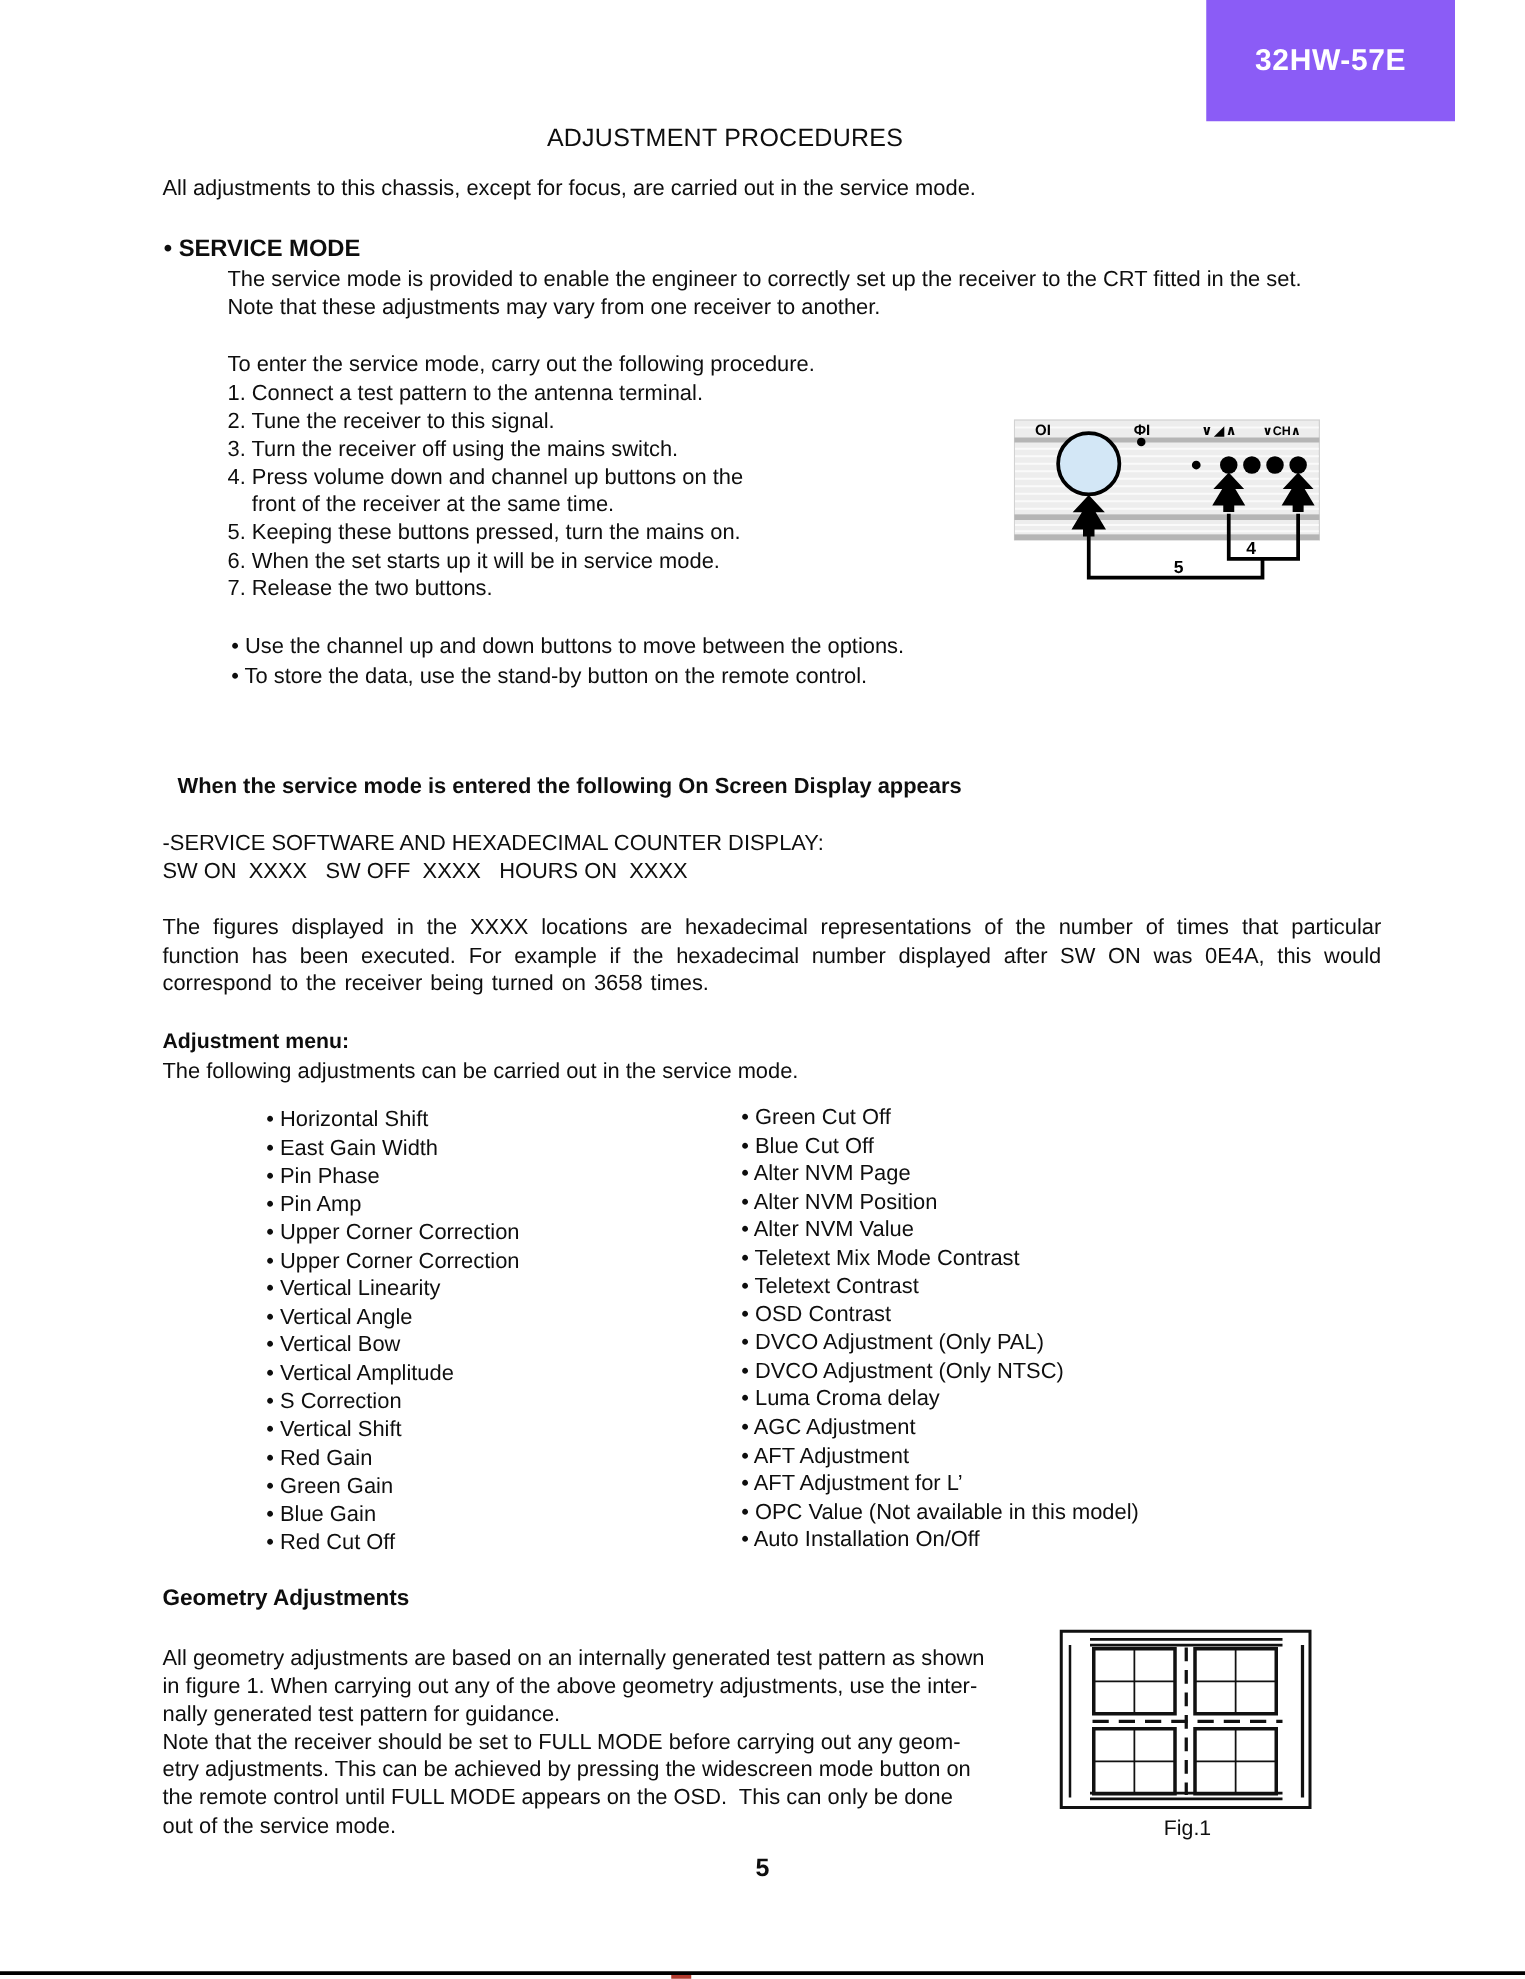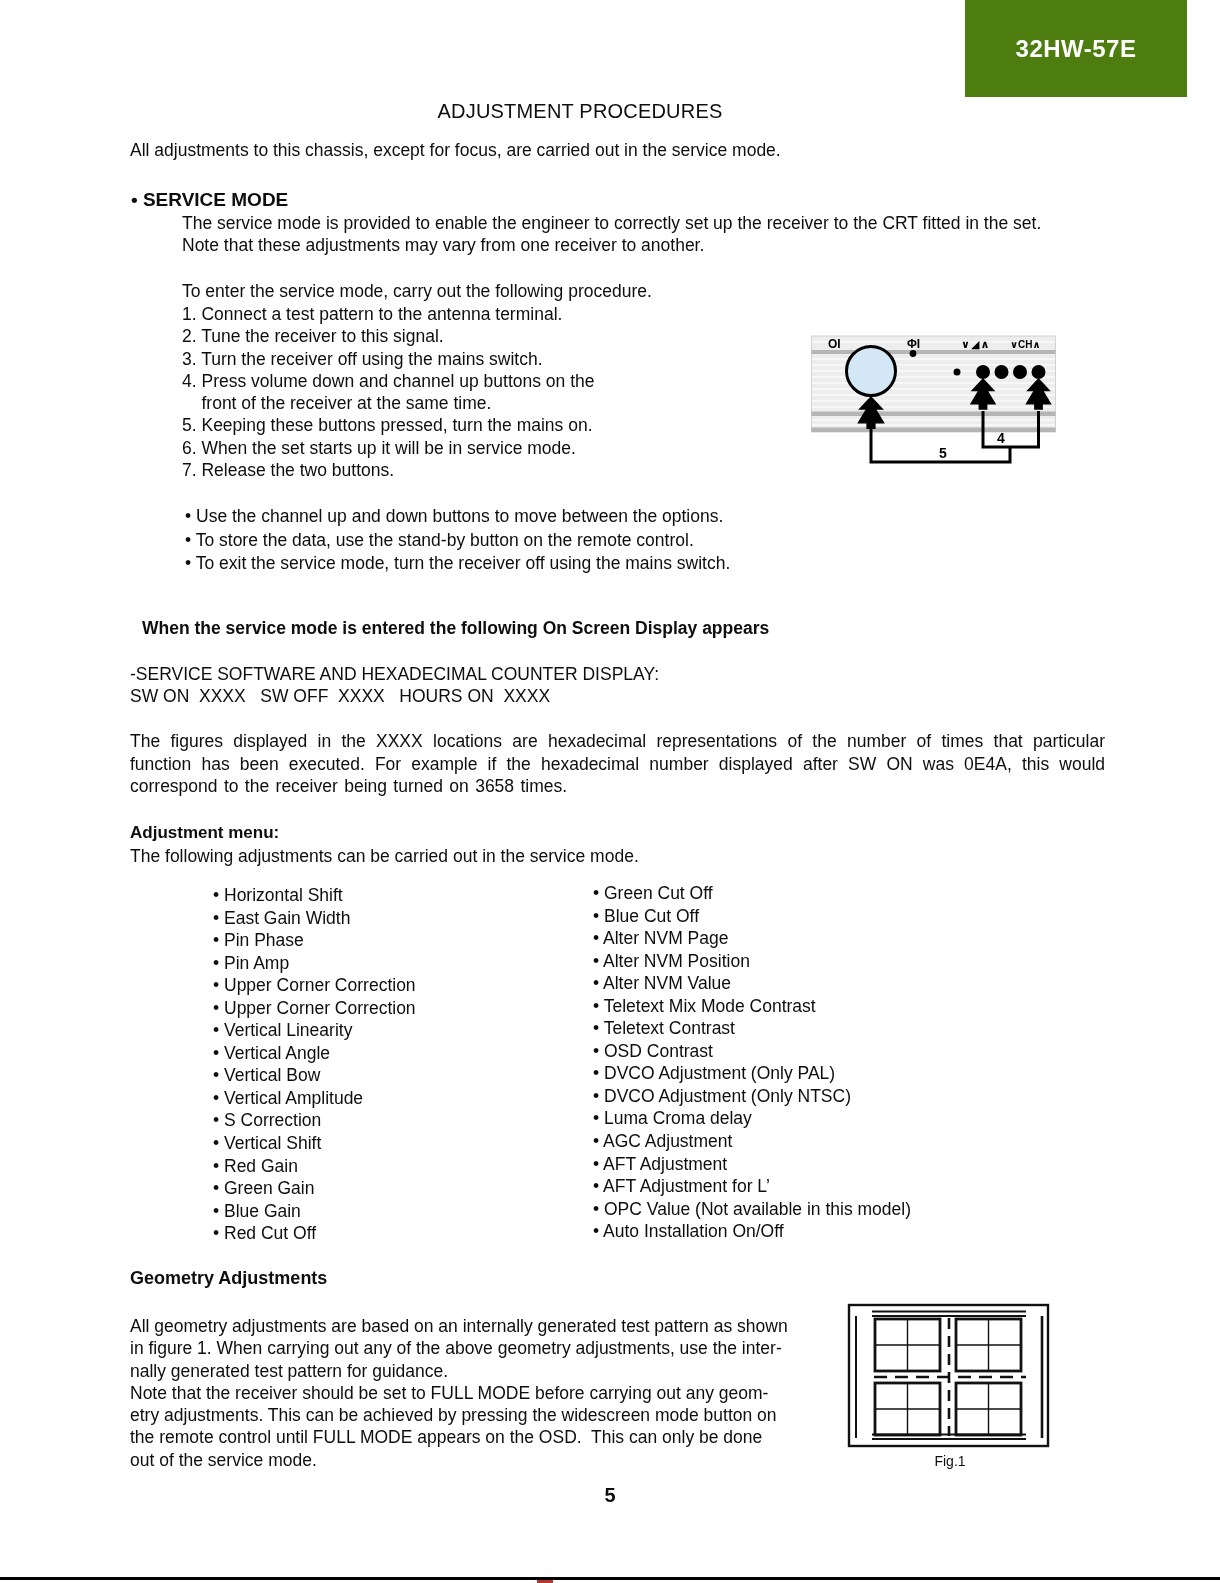--- a/index.html
+++ b/index.html
@@ -8,30 +8,30 @@
     font-family:"Liberation Sans","DejaVu Sans",sans-serif;color:#0e0e0e;
     overflow:hidden;
   }
   .abs{position:absolute;}
   .t{font-size:17.5px;line-height:22.4px;}
   .prew{white-space:pre-wrap;}
   .pre{white-space:pre;}
   .center{text-align:center;}
   .just{text-align:justify;word-spacing:1.5px;}
   .model-badge{
-    left:965px;top:0;width:222px;height:97px;background:#4d7c0f;
+    left:965px;top:0;width:199px;height:97px;background:#8b5cf6;
     display:flex;align-items:center;justify-content:center;
   }
   .model-badge span{color:#fff;font-weight:bold;font-size:24px;letter-spacing:0.5px;}
   .page-title{left:0;top:100px;width:1160px;font-size:20px;font-weight:normal;letter-spacing:0.2px;}
   .sm-heading{left:131px;top:189px;font-size:19px;font-weight:bold;}
   .menu-heading{left:130px;top:823px;font-size:17px;font-weight:bold;}
   .geo-heading{left:130px;top:1268px;font-size:18px;font-weight:bold;}
   .list .li{line-height:22.55px;font-size:17.5px;white-space:nowrap;}
-  .fig-caption{left:845px;top:1453px;width:210px;font-size:14px;}
+  .fig-caption{left:845px;top:1453px;width:210px;font-size:17px;}
   .page-num{left:0;top:1484px;width:1220px;font-size:20px;font-weight:bold;}
   .footer-rule{left:0;top:1577px;width:1220px;height:3px;background:#000;}
   .footer-mark{left:537px;top:1580px;width:16px;height:3px;background:#b03a2e;}
   svg text{font-family:"Liberation Sans","DejaVu Sans",sans-serif;}
 </style>
 </head>
 <body>
 
 <div class="abs model-badge">
   <span>32HW-57E</span>
@@ -97,21 +97,20 @@
   <use href="#arr" x="0" y="0" transform="translate(227.5,45) scale(0.88)" fill="#000"></use>
   <path d="M172 78 L172 114 L227.5 114 L227.5 78" fill="none" stroke="#000" stroke-width="3"></path>
   <path d="M199 114 L199 129 L60 129 L60 95" fill="none" stroke="#000" stroke-width="3"></path>
   <text x="186" y="110" font-size="14" font-weight="bold">4</text>
   <text x="128" y="125" font-size="14" font-weight="bold">5</text>
 </svg>
 
 <div class="abs list" style="left:185px;top:505px;">
     <div class="li" style="line-height:23.7px;">• Use the channel up and down buttons to move between the options.</div>
     <div class="li" style="line-height:23.7px;">• To store the data, use the stand-by button on the remote control.</div>
-    <div class="li" style="line-height:23.7px;">• To exit the service mode, turn the receiver off using the mains switch.</div>
   </div>
 
 <div class="abs t" style="left:142px;top:617px;font-weight:bold;">When the service mode is entered the following On Screen Display appears</div>
 <div class="abs t" style="left:130px;top:663px;">-SERVICE SOFTWARE AND HEXADECIMAL COUNTER DISPLAY:</div>
 <div class="abs t pre" style="left:130px;top:685px;">SW ON  XXXX   SW OFF  XXXX   HOURS ON  XXXX</div>
 
 <div class="abs t just" style="left:130px;top:730px;width:975px;line-height:22.7px;">The figures displayed in the XXXX locations are hexadecimal representations of the number of times that particular function has been executed. For example if the hexadecimal number displayed after SW ON was 0E4A, this would correspond to the receiver being turned on 3658 times.</div>
 
 <div class="abs menu-heading">Adjustment menu:</div>
 <div class="abs t" style="left:130px;top:845px;">The following adjustments can be carried out in the service mode.</div>

